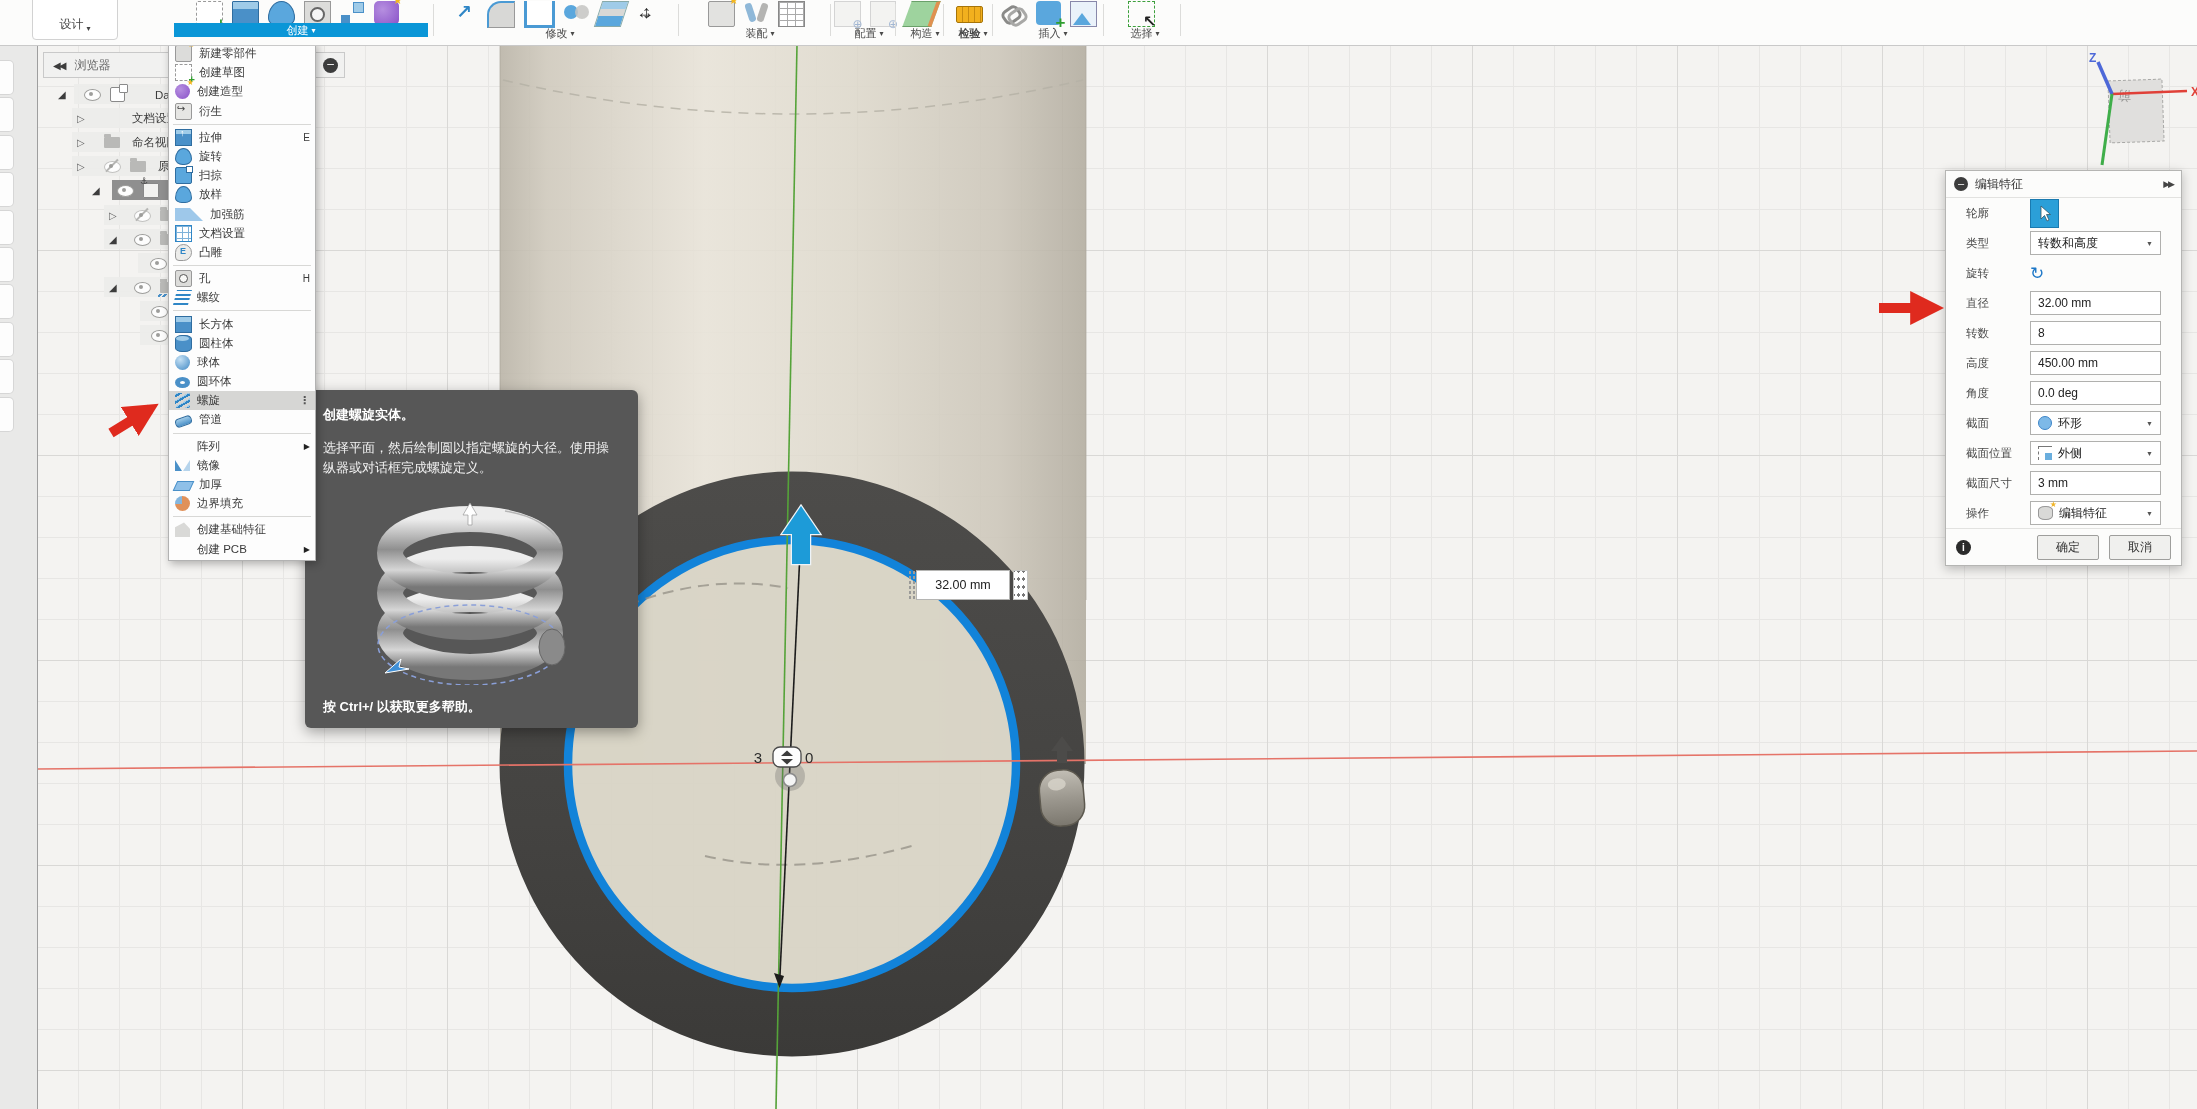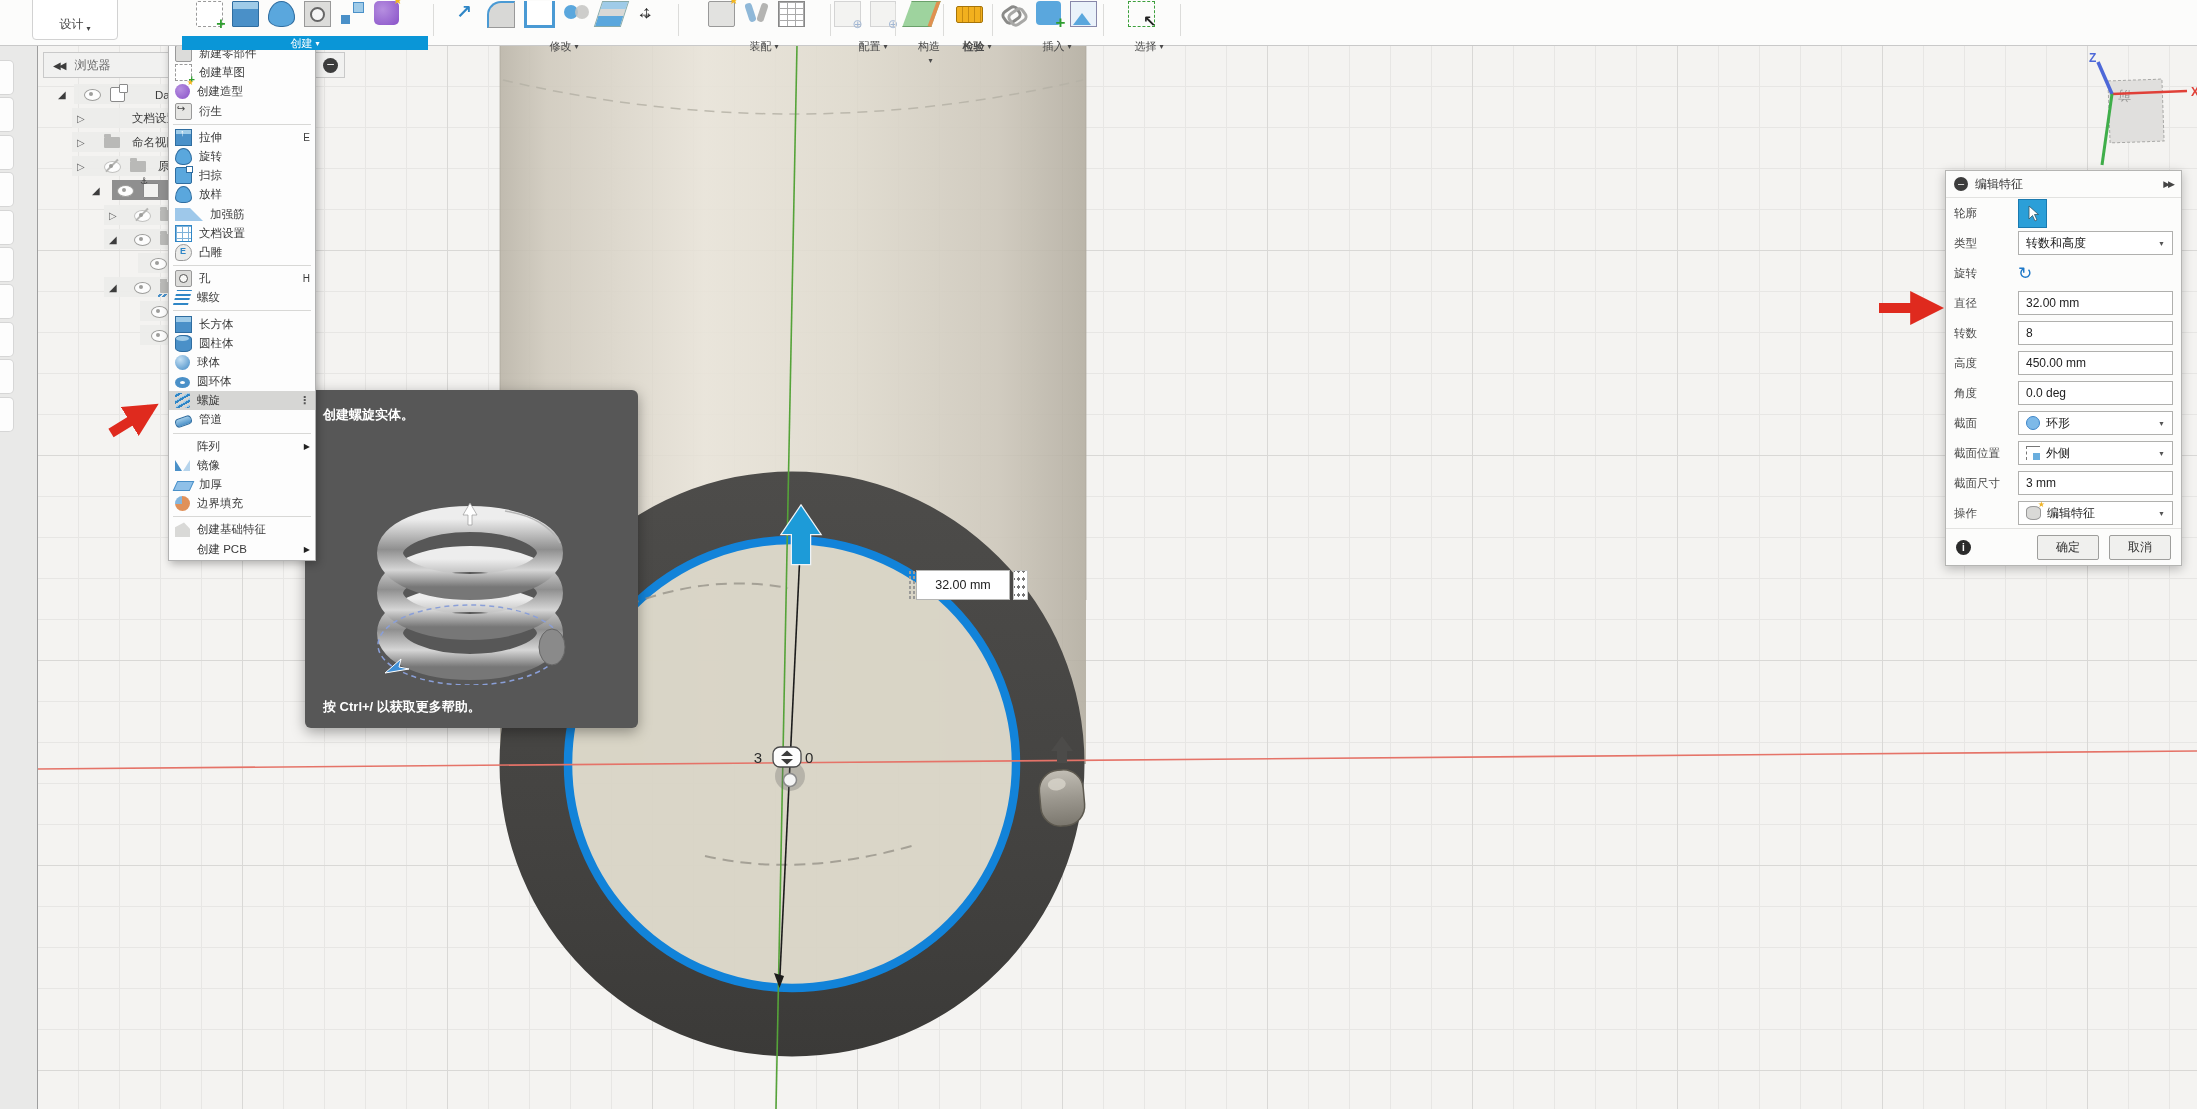--- a/index.html
+++ b/index.html
@@ -13,21 +13,21 @@
     background-size:205px 205px,205px 205px,41px 41px,41px 41px;}
   #scene{position:absolute;left:0;top:0;z-index:3;pointer-events:none;}
   
   #left-strip{position:absolute;left:0;top:45px;width:37px;height:1064px;background:#e9e9e8;border-right:1px solid #9e9e9e;z-index:4;}
   .side-tab{position:absolute;left:0;width:13px;height:33px;background:#fdfdfd;border:1px solid #d6d6d6;border-left:none;border-radius:0 5px 5px 0;}
   
   #toolbar{position:absolute;left:0;top:0;width:2197px;height:45px;background:#fcfcfb;border-bottom:1px solid #c9c9c9;z-index:50;}
   #design-tab{position:absolute;left:32px;top:-10px;width:84px;height:42px;background:#fff;border:1px solid #d2d2d2;border-radius:4px;display:flex;align-items:flex-end;justify-content:center;padding-bottom:6px;font-size:12px;color:#444;}
   .tgroup{position:absolute;top:0;height:45px;}
   .ticons{position:absolute;top:1px;left:0;right:0;display:flex;justify-content:center;gap:9px;}
-  .tlabel{position:absolute;left:16px;right:0;top:26px;text-align:center;font-size:11px;color:#4a4a4a;margin-top:13px;}
+  .tlabel{position:absolute;left:8px;right:0;top:26px;text-align:center;font-size:11px;color:#4a4a4a;}
   .tlabel.active{top:23px;height:14px;line-height:14px;background:#0a96d7;color:#fff;}
   .caret{font-size:8px;margin-left:3px;vertical-align:1px;}
   .tsep{position:absolute;top:4px;width:1px;height:32px;background:#dcdcda;}
   
   .ti{width:25px;height:24px;position:relative;display:inline-block;}
   .ti-create-sketch{background:#fff;border:1.5px dashed #9a9a9a;border-radius:2px;}
   .ti-create-sketch:after{content:"+";position:absolute;right:-4px;bottom:-7px;color:#2f9e2f;font-weight:bold;font-size:16px;}
   .ti-extrude{background:linear-gradient(180deg,#9fcbe8 0 30%,#4a90c8 30%);border:1px solid #2f6da0;border-radius:1px;}
   .ti-revolve{background:#5aa7dd;border:1px solid #2f6da0;border-radius:50% 50% 45% 45%/65% 65% 35% 35%;}
   .ti-hole{background:#dcdcda;border:1px solid #999;}
@@ -147,21 +147,21 @@
   
   #dimbox{position:absolute;left:908px;top:570px;z-index:10;display:flex;align-items:center;}
   #dim-dots-left{width:8px;height:30px;background-image:radial-gradient(#9a9a98 1px,transparent 1.3px);background-size:4px 5px;}
   #dim-input{width:92px;height:28px;background:#fff;border:1px solid #b5b5b3;font-size:12.5px;color:#222;display:flex;align-items:center;justify-content:center;}
   #dim-handle{width:13px;height:28px;background:#fff;border:1px solid #c5c5c3;margin-left:3px;background-image:radial-gradient(#777 1.1px,transparent 1.3px);background-size:5px 8px;background-position:2px 4px;}
   
   #edit-panel{position:absolute;left:1945px;top:170px;width:237px;background:#fcfcfb;border:1px solid #b5b5b3;box-shadow:0 3px 10px rgba(0,0,0,.25);z-index:20;box-sizing:border-box;}
   #ep-title{height:26px;display:flex;align-items:center;padding:0 8px;border-bottom:1px solid #e2e2e0;font-size:12px;color:#333;}
   #ep-title .pminus{width:14px;height:14px;border-radius:50%;background:#3c3c3c;color:#fff;font-size:11px;line-height:12px;text-align:center;margin-right:7px;}
   #ep-title .pexp{margin-left:auto;font-size:9px;color:#444;letter-spacing:-2px;}
-  .ep-row{height:30px;display:flex;align-items:center;padding:0 8px;}
+  .ep-row{height:30px;display:flex;align-items:center;padding:0 20px;}
   .ep-row .eplbl{width:64px;font-size:11.5px;color:#4a4a4a;flex:0 0 64px;}
   .ep-input,.ep-dd{flex:1;height:24px;background:#fff;border:1px solid #b0b0ae;display:flex;align-items:center;font-size:12px;color:#222;padding:0 7px;box-sizing:border-box;}
   .ep-dd .dd-caret{margin-left:auto;font-size:7px;color:#555;}
   .ep-btn{width:27px;height:27px;background:#2b9fd8;border:1px solid #1a7ab0;display:flex;align-items:center;justify-content:center;}
   .ep-rot{font-size:17px;color:#1e78c8;}
   .pi{display:inline-block;position:relative;margin-right:6px;}
   .pi-circle-section{width:12px;height:12px;border-radius:50%;background:#7db9e8;border:1px solid #3d85c8;}
   .pi-section-position{width:13px;height:13px;border-left:1.5px dashed #777;border-top:1.5px solid #777;background:linear-gradient(#6aaede,#6aaede);background-size:7px 7px;background-position:right bottom;background-repeat:no-repeat;}
   .pi-new-body{width:13px;height:12px;background:#d9d9d7;border:1px solid #999;border-radius:45%/30%;}
   .pi-new-body:after{content:"★";position:absolute;right:-5px;top:-7px;color:#f0b429;font-size:8px;}
@@ -590,20 +590,21 @@
       </div>
       <div class="menu-item">
         <span class="mi mi-none"></span>
         <span class="mlbl">创建 PCB</span>
         <span class="msub">▶</span>
       </div>
     </div>
 
   <div id="tooltip">
     <div class="tt-title">创建螺旋实体。</div>
+    <div class="tt-body">选择平面，然后绘制圆以指定螺旋的大径。使用操纵器或对话框完成螺旋定义。</div>
     <svg class="tt-img" width="230" height="190">
       <defs>
         <linearGradient id="metal" x1="0" y1="0" x2="0" y2="1">
           <stop offset="0" stop-color="#ededed"></stop>
             <stop offset="0.45" stop-color="#8f8f8f"></stop>
             <stop offset="0.75" stop-color="#d6d6d6"></stop>
             <stop offset="1" stop-color="#777"></stop>
         </linearGradient>
       </defs>
       <ellipse cx="115" cy="138" rx="80" ry="34" fill="none" stroke="url(#metal)" stroke-width="26"></ellipse>

